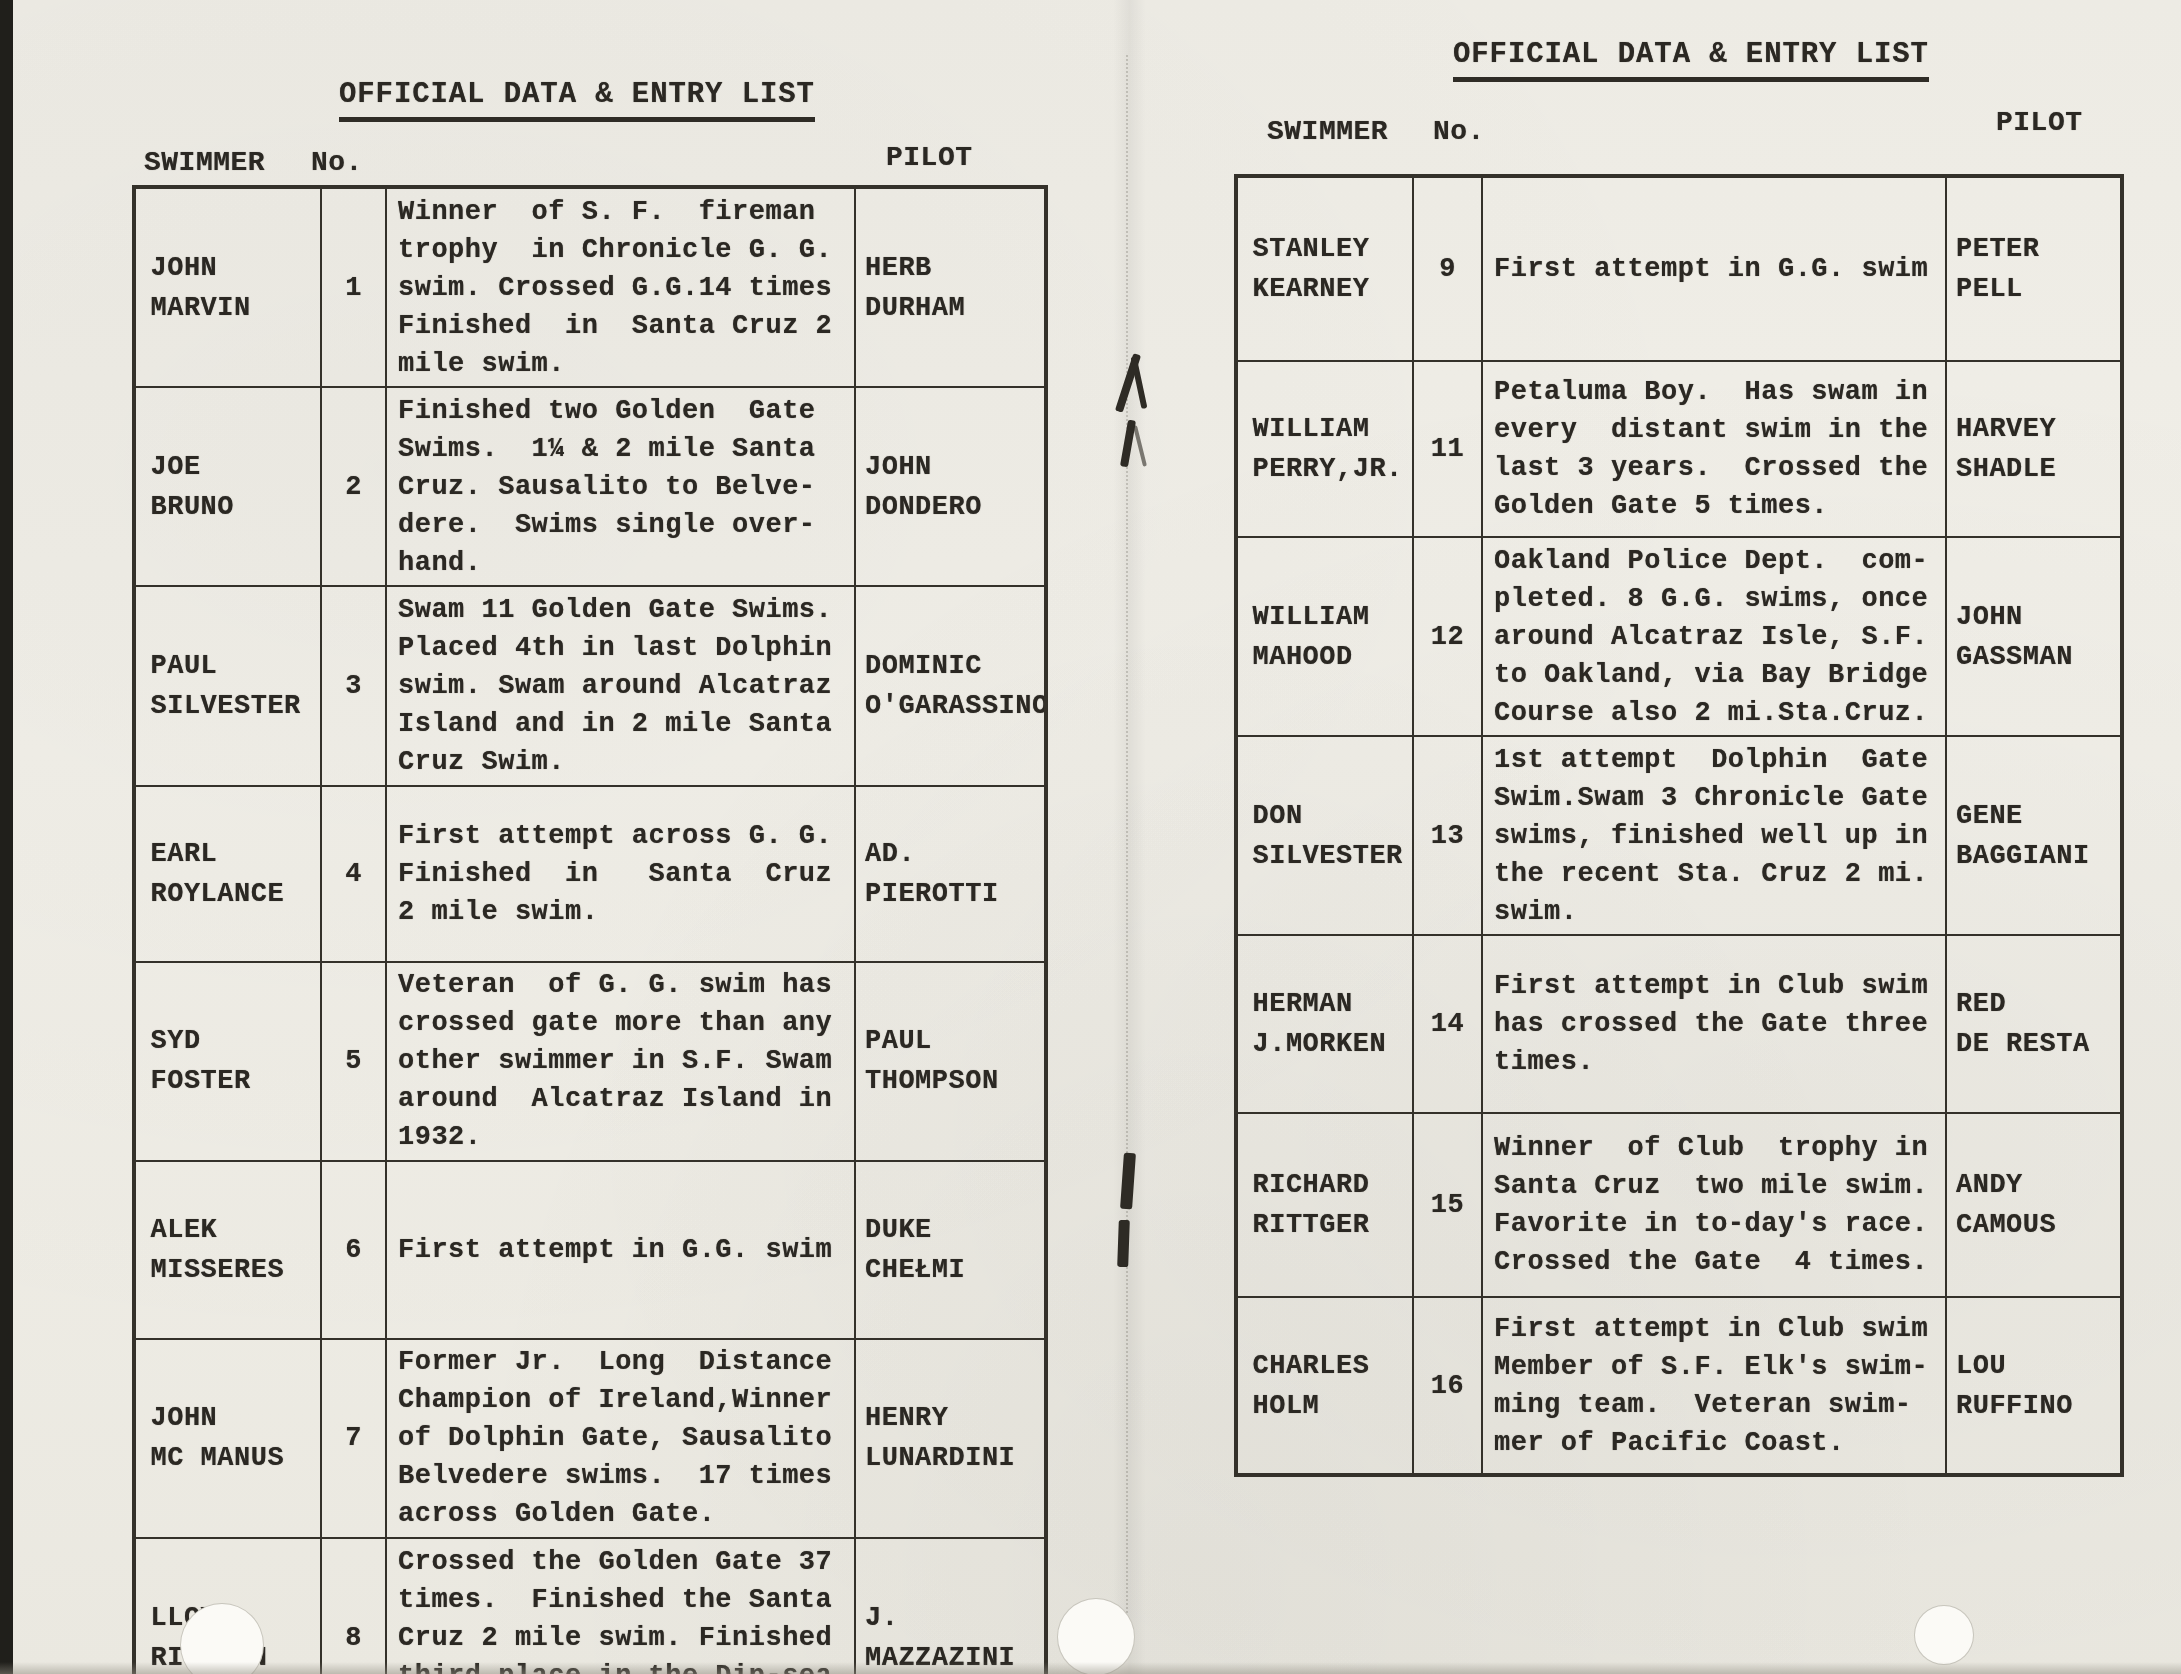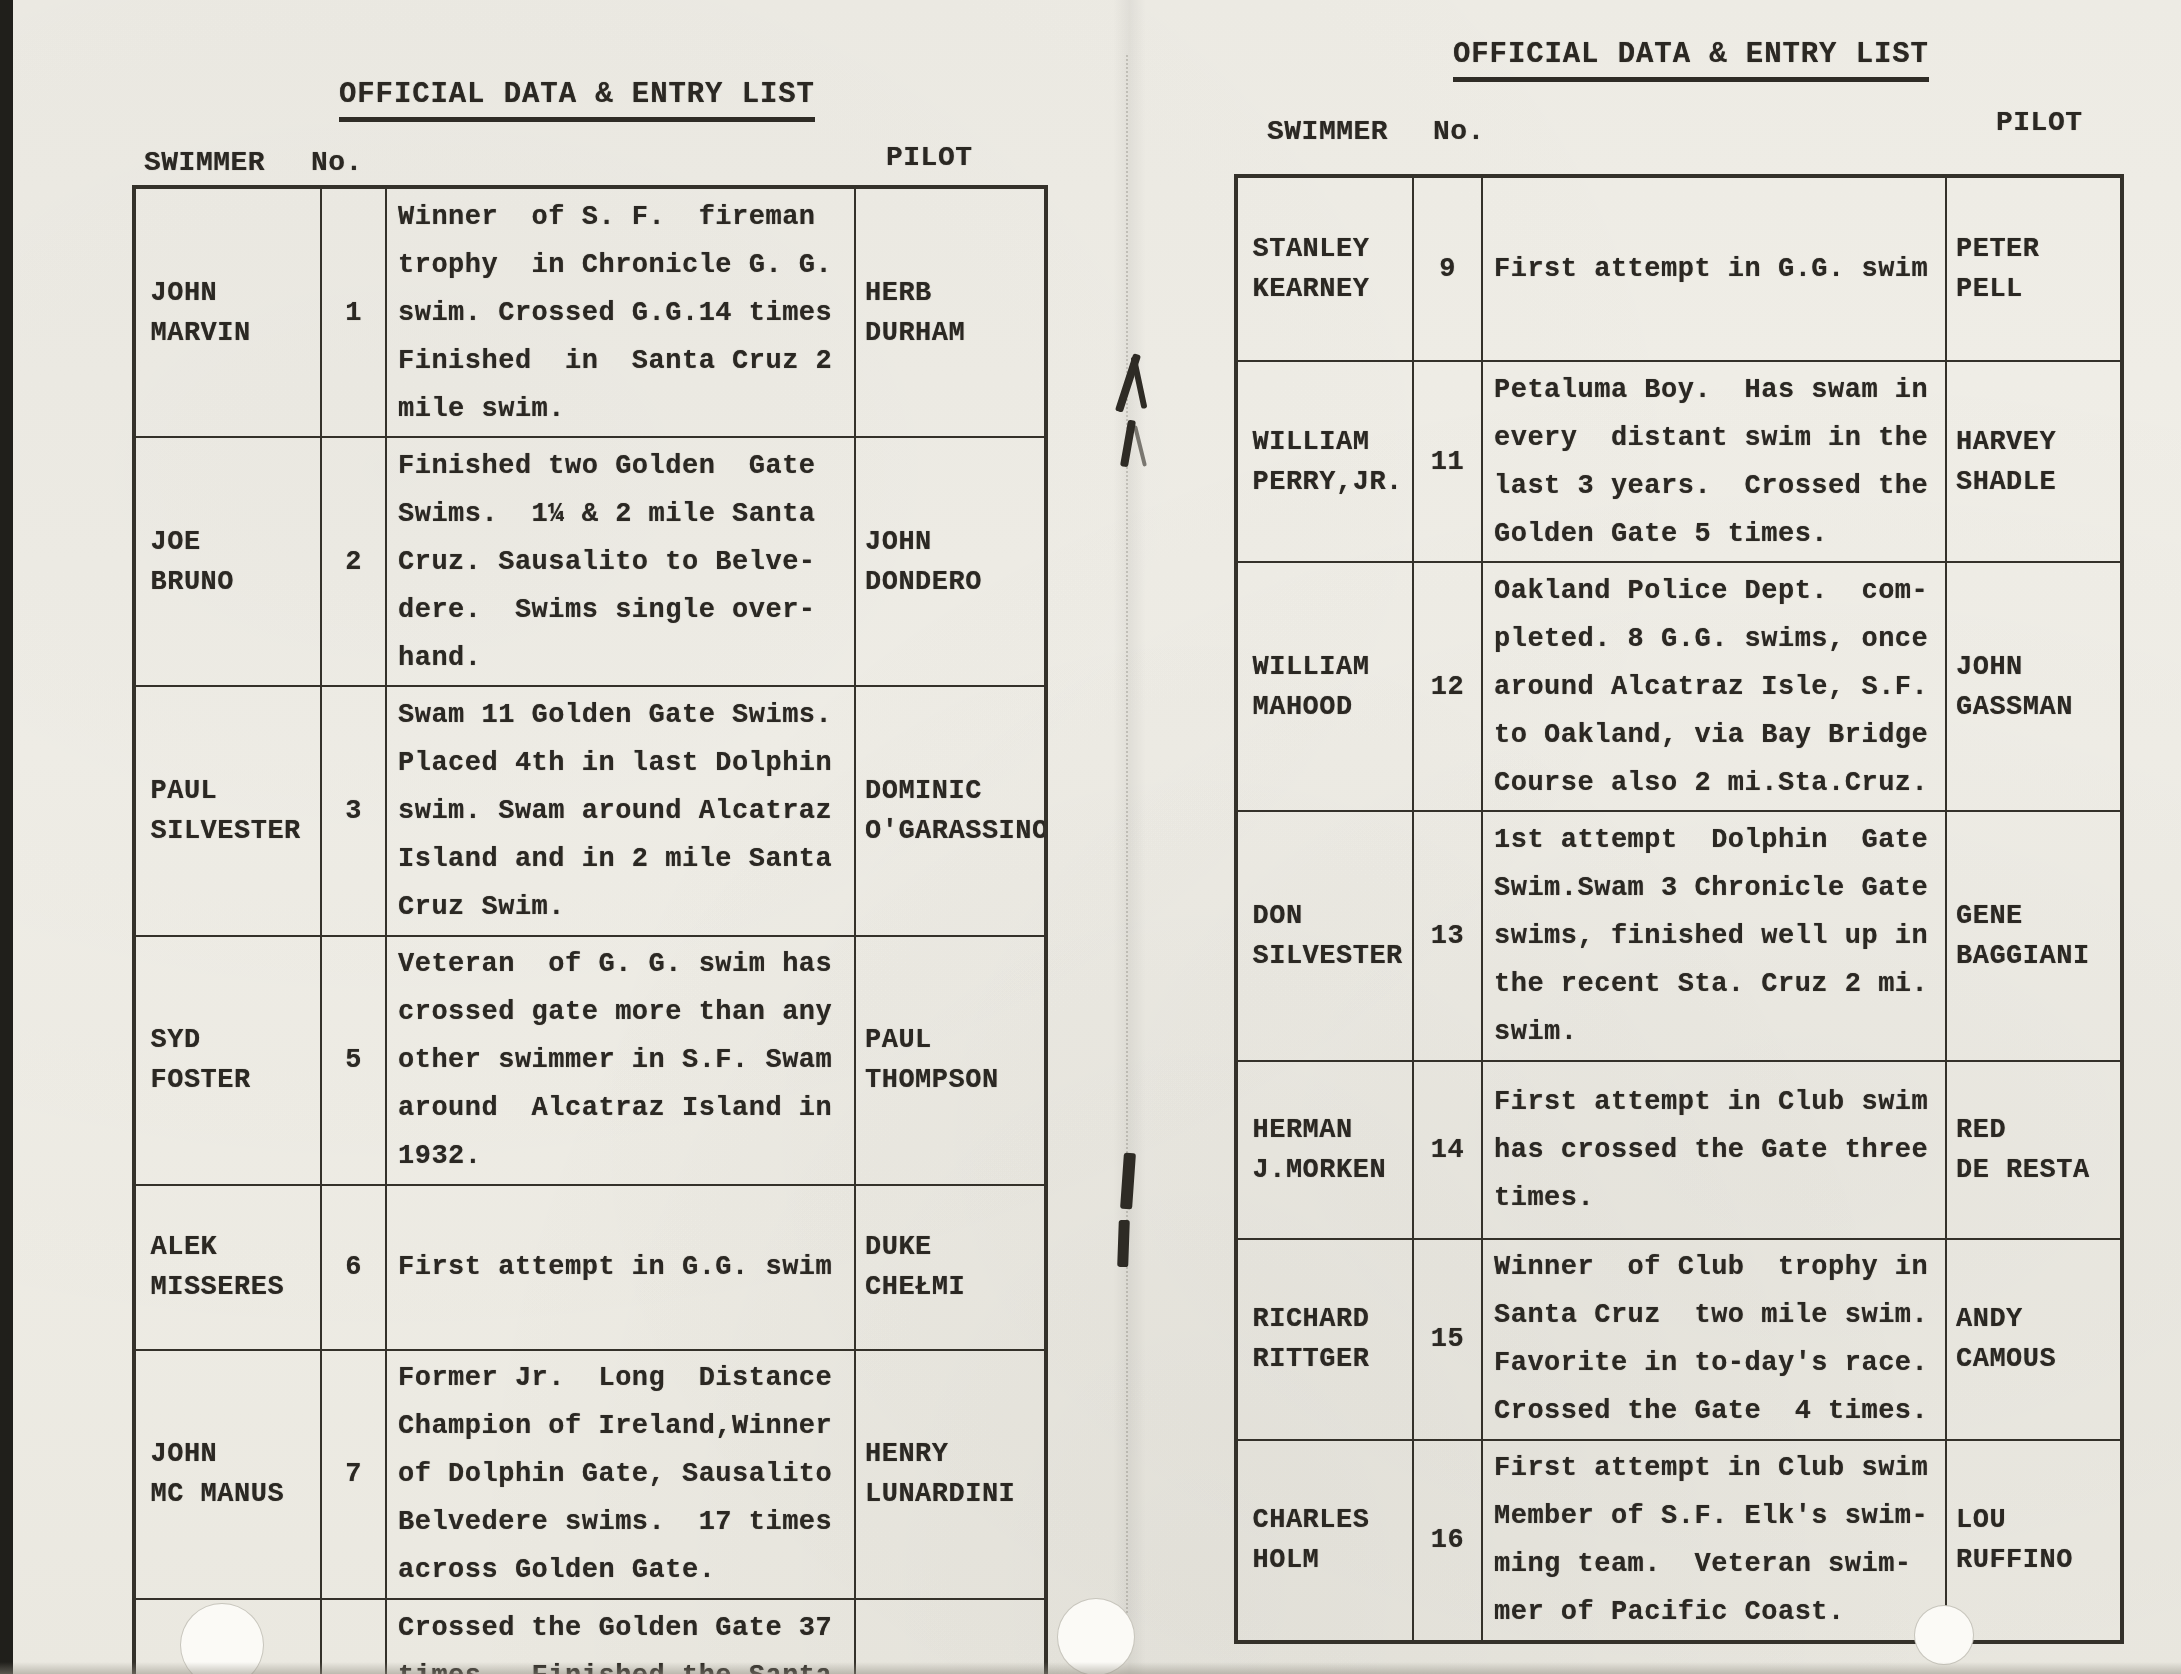--- a/index.html
+++ b/index.html
@@ -28,21 +28,21 @@
   .col-header{position:absolute;font-size:28px;white-space:nowrap;
     text-shadow:0 0 0.9px rgba(43,40,35,0.6);}
   table.entry{position:absolute;border-collapse:collapse;table-layout:fixed;
     border:4.5px solid #34312a;}
   #tbl-left{left:132px;top:185px;width:912px;}
   #tbl-right{left:1234px;top:174px;width:886px;}
   table.entry td{border:2.7px solid #34312a;vertical-align:middle;overflow:hidden;
     font-size:27px;text-shadow:0 0 0.9px rgba(43,40,35,0.6);}
   .c-name{padding-left:14.5px;white-space:pre-line;line-height:40px;}
   .c-no{text-align:center;}
-  .c-desc{padding:3.6px 11px;white-space:pre-wrap;line-height:48px;}
+  .c-desc{padding:3.6px 11px;white-space:pre-wrap;line-height:38px;}
   .c-pilot{padding-left:9px;white-space:pre-line;line-height:40px;}
   #tbl-left tr:nth-child(1){height:182px}
   #tbl-left tr:nth-child(2){height:176px}
   #tbl-left tr:nth-child(3){height:164px}
   #tbl-left tr:nth-child(4){height:176px}
   #tbl-left tr:nth-child(5){height:165px}
   #tbl-left tr:nth-child(6){height:178px}
   #tbl-left tr:nth-child(7){height:173px}
   #tbl-left tr:nth-child(8){height:202px}
   #tbl-right tr:nth-child(1){height:185px}
@@ -112,20 +112,30 @@
         <td class="c-no">3</td>
         <td class="c-desc">Swam 11 Golden Gate Swims.
 Placed 4th in last Dolphin
 swim. Swam around Alcatraz
 Island and in 2 mile Santa
 Cruz Swim.</td>
         <td class="c-pilot">DOMINIC
 O'GARASSINO</td>
       </tr>
       <tr>
+        <td class="c-name">EARL
+ROYLANCE</td>
+        <td class="c-no">4</td>
+        <td class="c-desc">First attempt across G. G.
+Finished  in   Santa  Cruz
+2 mile swim.</td>
+        <td class="c-pilot">AD.
+PIEROTTI</td>
+      </tr>
+      <tr>
         <td class="c-name">SYD
 FOSTER</td>
         <td class="c-no">5</td>
         <td class="c-desc">Veteran  of G. G. swim has
 crossed gate more than any
 other swimmer in S.F. Swam
 around  Alcatraz Island in
 1932.</td>
         <td class="c-pilot">PAUL
 THOMPSON</td>

